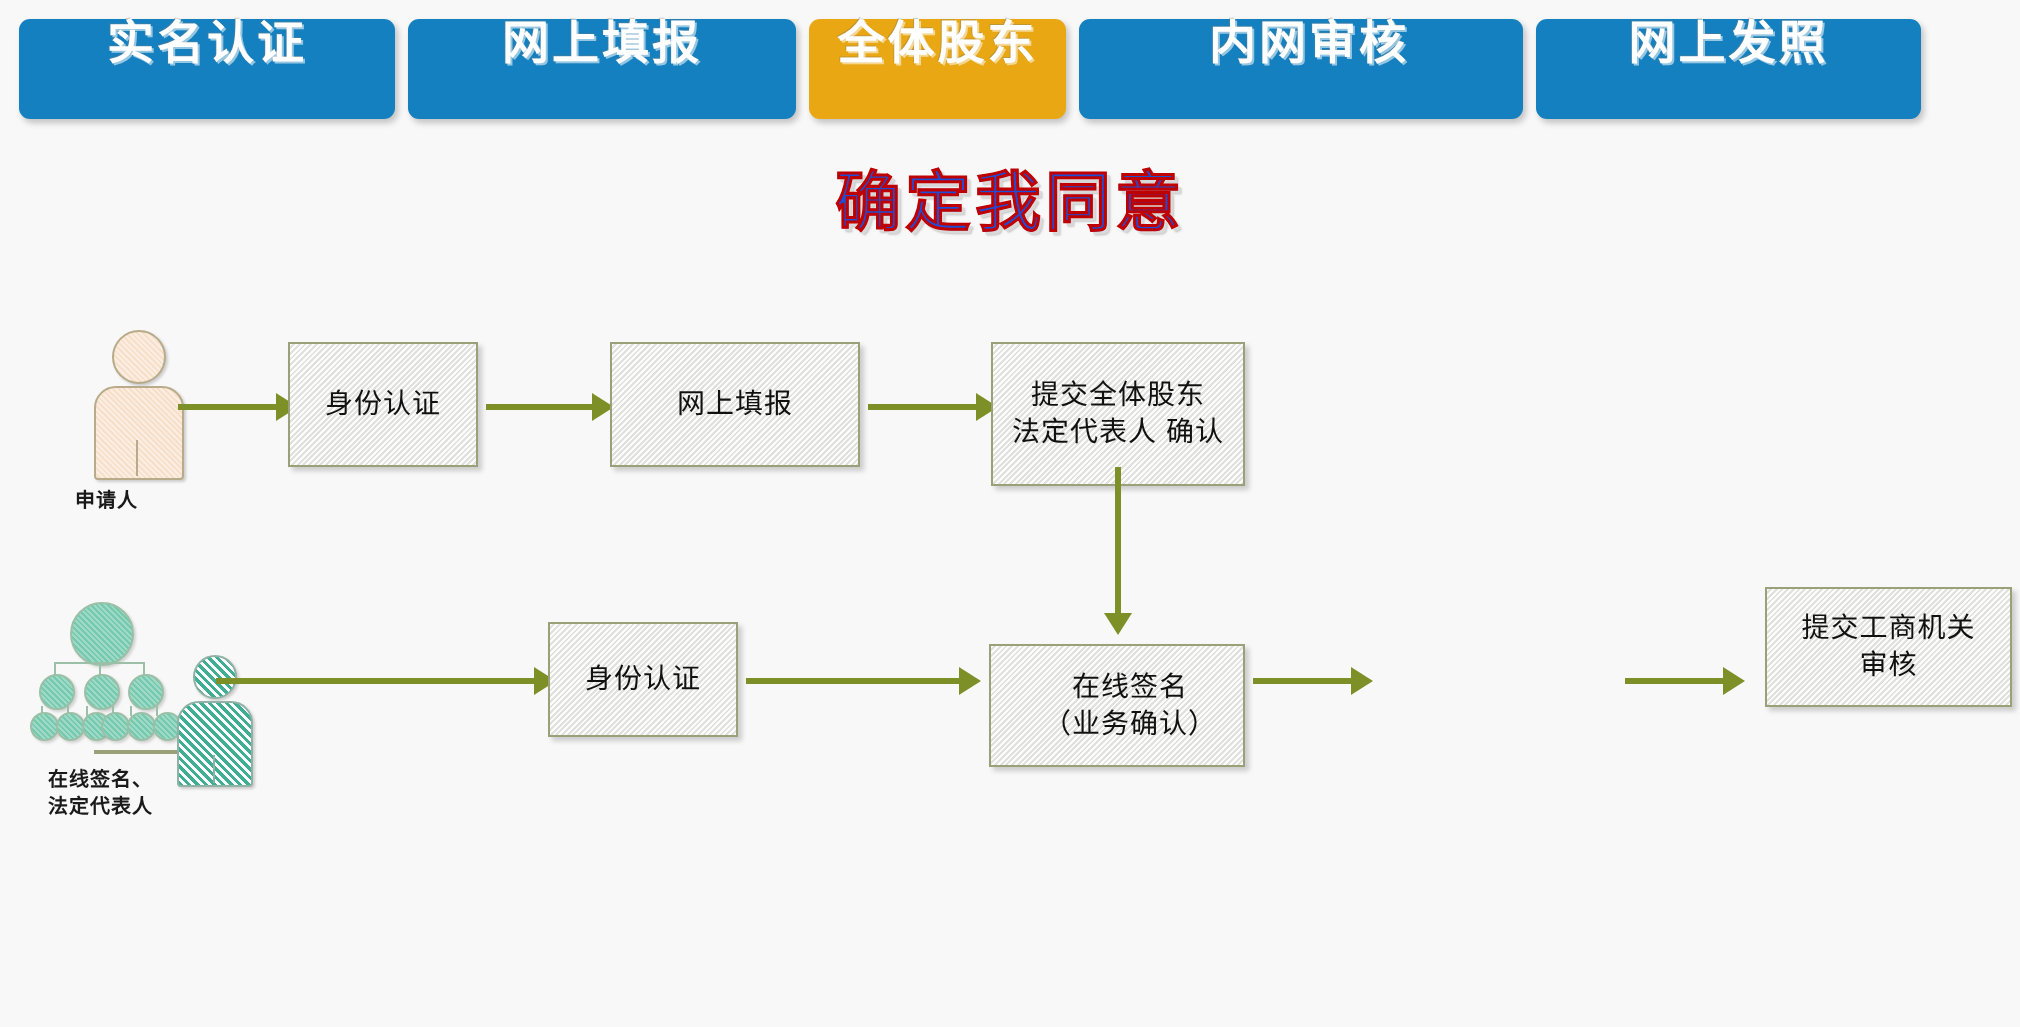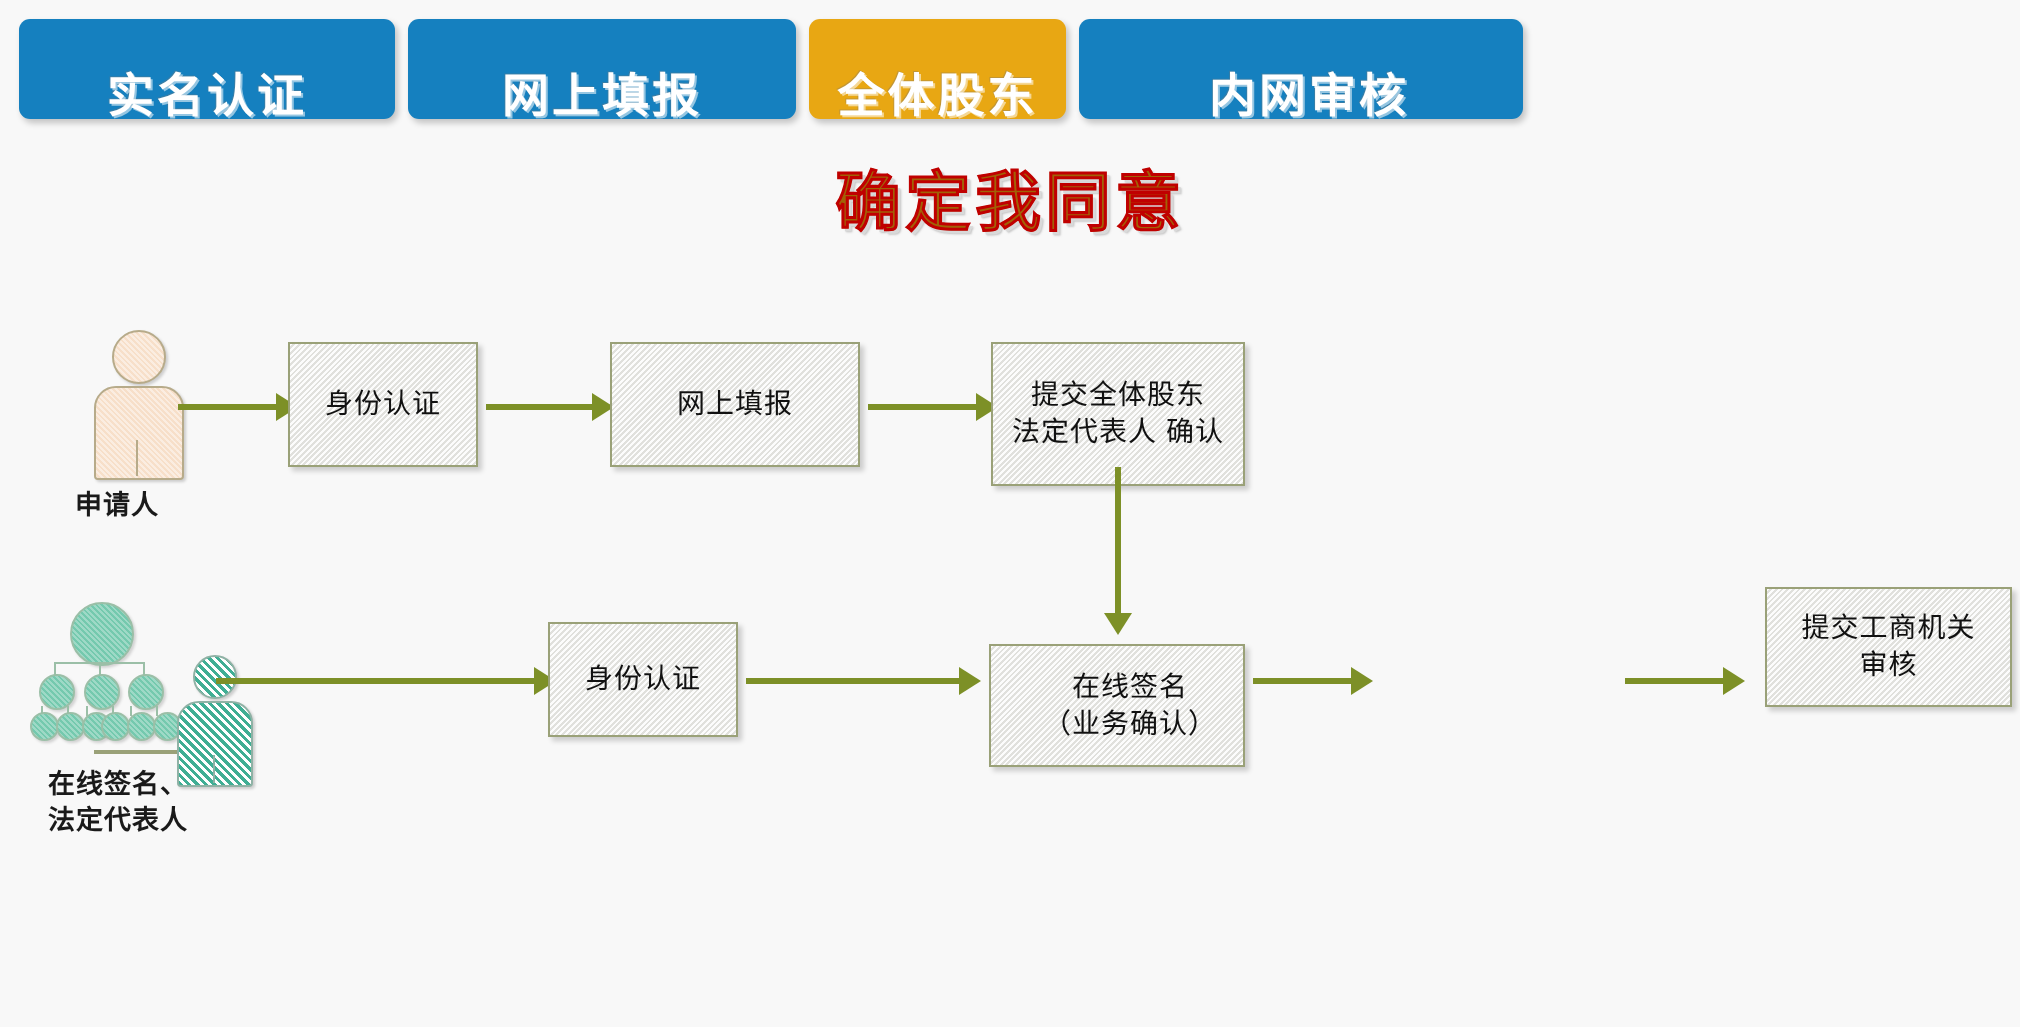--- a/index.html
+++ b/index.html
@@ -30,21 +30,21 @@
     display: flex;
     align-items: flex-start;
     gap: 13px;
     padding-left: 19px;
     box-sizing: border-box;
   }
   .tab {
     height: 100px;
     border-radius: 11px;
     display: flex;
-    align-items: flex-end;
+    align-items: flex-start;
     justify-content: center;
     box-shadow: 3px 4px 6px rgba(0,0,0,0.22);
     user-select: none;
     cursor: pointer;
     flex: 0 0 auto;
   }
   .tab-label {
     font-size: 47px;
     font-weight: bold;
     letter-spacing: 3px;
@@ -65,21 +65,21 @@
     left: 0;
     top: 148px;
     width: 2020px;
     text-align: center;
     pointer-events: none;
   }
   #bigtitle .txt {
     font-size: 66px;
     font-weight: bold;
     letter-spacing: 4px;
-    color: #a16207;
+    color: #1d4ed8;
     text-shadow:
         3px 3px 0 #d9d9d9,
         4px 4px 2px rgba(150,150,150,0.5);
     -webkit-text-stroke: 1px #c00000;
   }
 
   
   .fbox {
     position: absolute;
     box-sizing: border-box;
@@ -217,21 +217,21 @@
   }
   .grp .baseline {
     position: absolute;
     height: 4px;
     background: #9aa178;
   }
 
   
   .role-label {
     position: absolute;
-    font-size: 27px;
+    font-size: 20px;
     font-weight: bold;
     color: #1a1a1a;
     line-height: 1.34;
     white-space: pre-line;
     letter-spacing: 1px;
     pointer-events: none;
   }
 </style>
 </head>
 <body>
@@ -243,20 +243,23 @@
       <span class="tab-label">实名认证</span>
     </div>
     <div class="tab w2" style="background:#1580bf;">
       <span class="tab-label">网上填报</span>
     </div>
     <div class="tab w3" style="background:#e8a713;">
       <span class="tab-label">全体股东</span>
     </div>
     <div class="tab w4" style="background:#1580bf;">
       <span class="tab-label">内网审核</span>
+    </div>
+    <div class="tab w5" style="background:#1580bf;">
+      <span class="tab-label">网上发照</span>
     </div>
   </div>
 
   <div id="bigtitle">
     <span class="txt">确定我同意</span>
   </div>
 
   <div class="person" style="left:90px; top:330px; width:100px; height:130px;">
     <div class="head" style="left:22px; top:0px; width:50px; height:50px;"></div>
     <div class="body" style="left:4px; top:56px; width:86px; height:90px;"></div>

